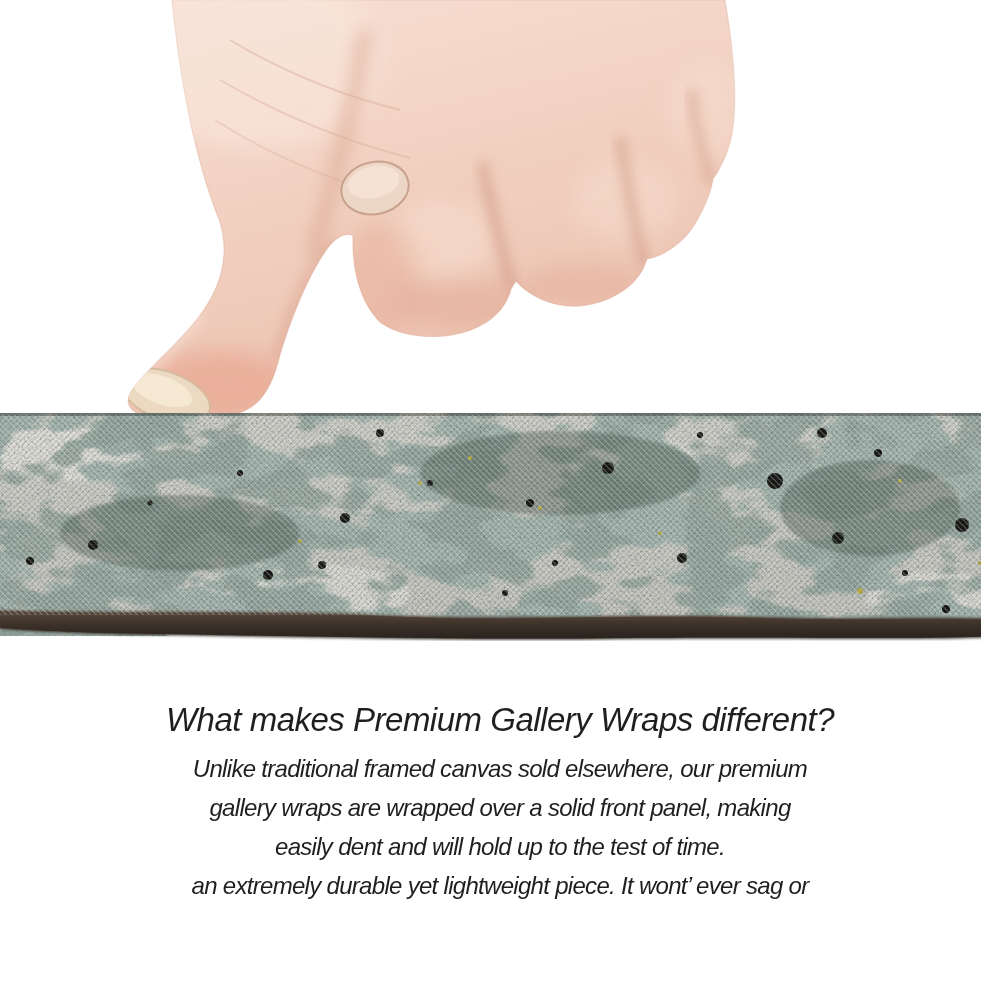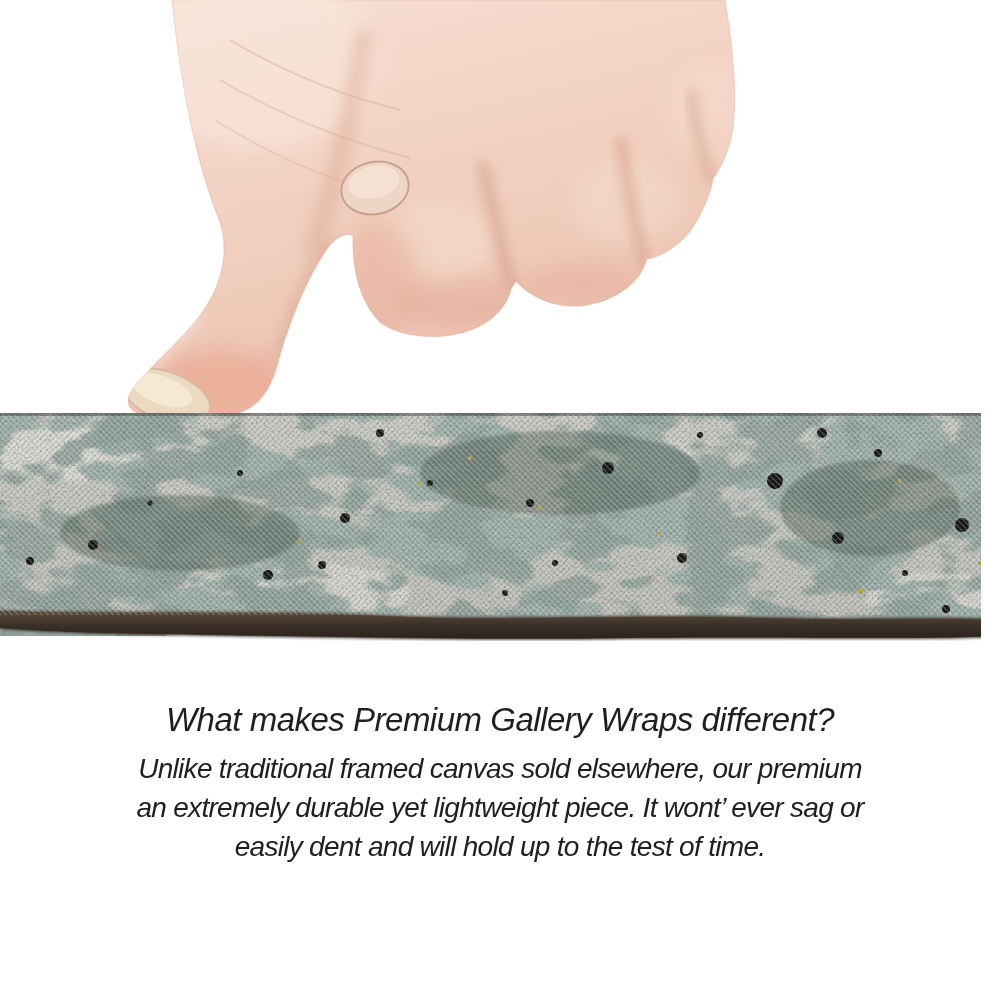--- a/index.html
+++ b/index.html
@@ -19,21 +19,21 @@
       repeating-linear-gradient(-45deg, rgba(52,56,50,.14) 0 1.4px, rgba(0,0,0,0) 1.4px 4.2px),
       repeating-linear-gradient(0deg, rgba(255,255,255,.05) 0 1px, rgba(0,0,0,0) 1px 5px);
     pointer-events:none;
   }
   
   .info{
     position:absolute;left:0;top:701px;width:1000px;text-align:center;
     color:#1f1f1f;font-style:italic;
   }
   .info .heading{font-size:33px;font-weight:400;letter-spacing:-0.5px;margin:0 0 10px 0;}
-  .info .line{font-size:28px;line-height:39px;letter-spacing:-0.7px;}
+  .info .line{font-size:24px;line-height:39px;letter-spacing:-0.7px;}
 </style>
 </head>
 <body>
 
 <div class="stage">
 
   <div class="hand">
     <svg width="680" height="436" viewBox="0 0 680 436">
       <defs>
         <linearGradient id="skinGrad" x1="0" y1="0" x2="0.35" y2="1">
@@ -182,17 +182,18 @@
       <rect x="0" y="0" width="1000" height="3" fill="rgba(50,55,48,0.45)"></rect>
 
       <path filter="url(#edgeBlur)" fill="url(#edgeGrad)" d="M0 197 C 120 201 260 196 380 202 C 500 208 620 200 760 204 C 860 207 940 203 1000 206 L 1000 224 C 900 228 760 224 620 226 C 480 228 300 224 160 222 C 90 221 40 219 0 216 Z"></path>
       <path fill="url(#edgeGrad)" d="M0 198 C 120 202 260 197 380 203 C 500 209 620 201 760 205 C 860 208 940 204 1000 207 L 1000 223 C 900 227 760 223 620 225 C 480 227 300 223 160 221 C 90 220 40 218 0 215 Z"></path>
     </svg>
   </div>
 
   <div class="info">
     <div class="heading">What makes Premium Gallery Wraps different?</div>
     <div class="line">Unlike traditional framed canvas sold elsewhere, our premium</div>
+    <div class="line">gallery wraps are wrapped over a solid front panel, making</div>
+    <div class="line">easily dent and will hold up to the test of time.</div>
     <div class="line">an extremely durable yet lightweight piece. It wont’ ever sag or</div>
-    <div class="line">easily dent and will hold up to the test of time.</div>
   </div>
 
 </div>
 
 </body></html>

